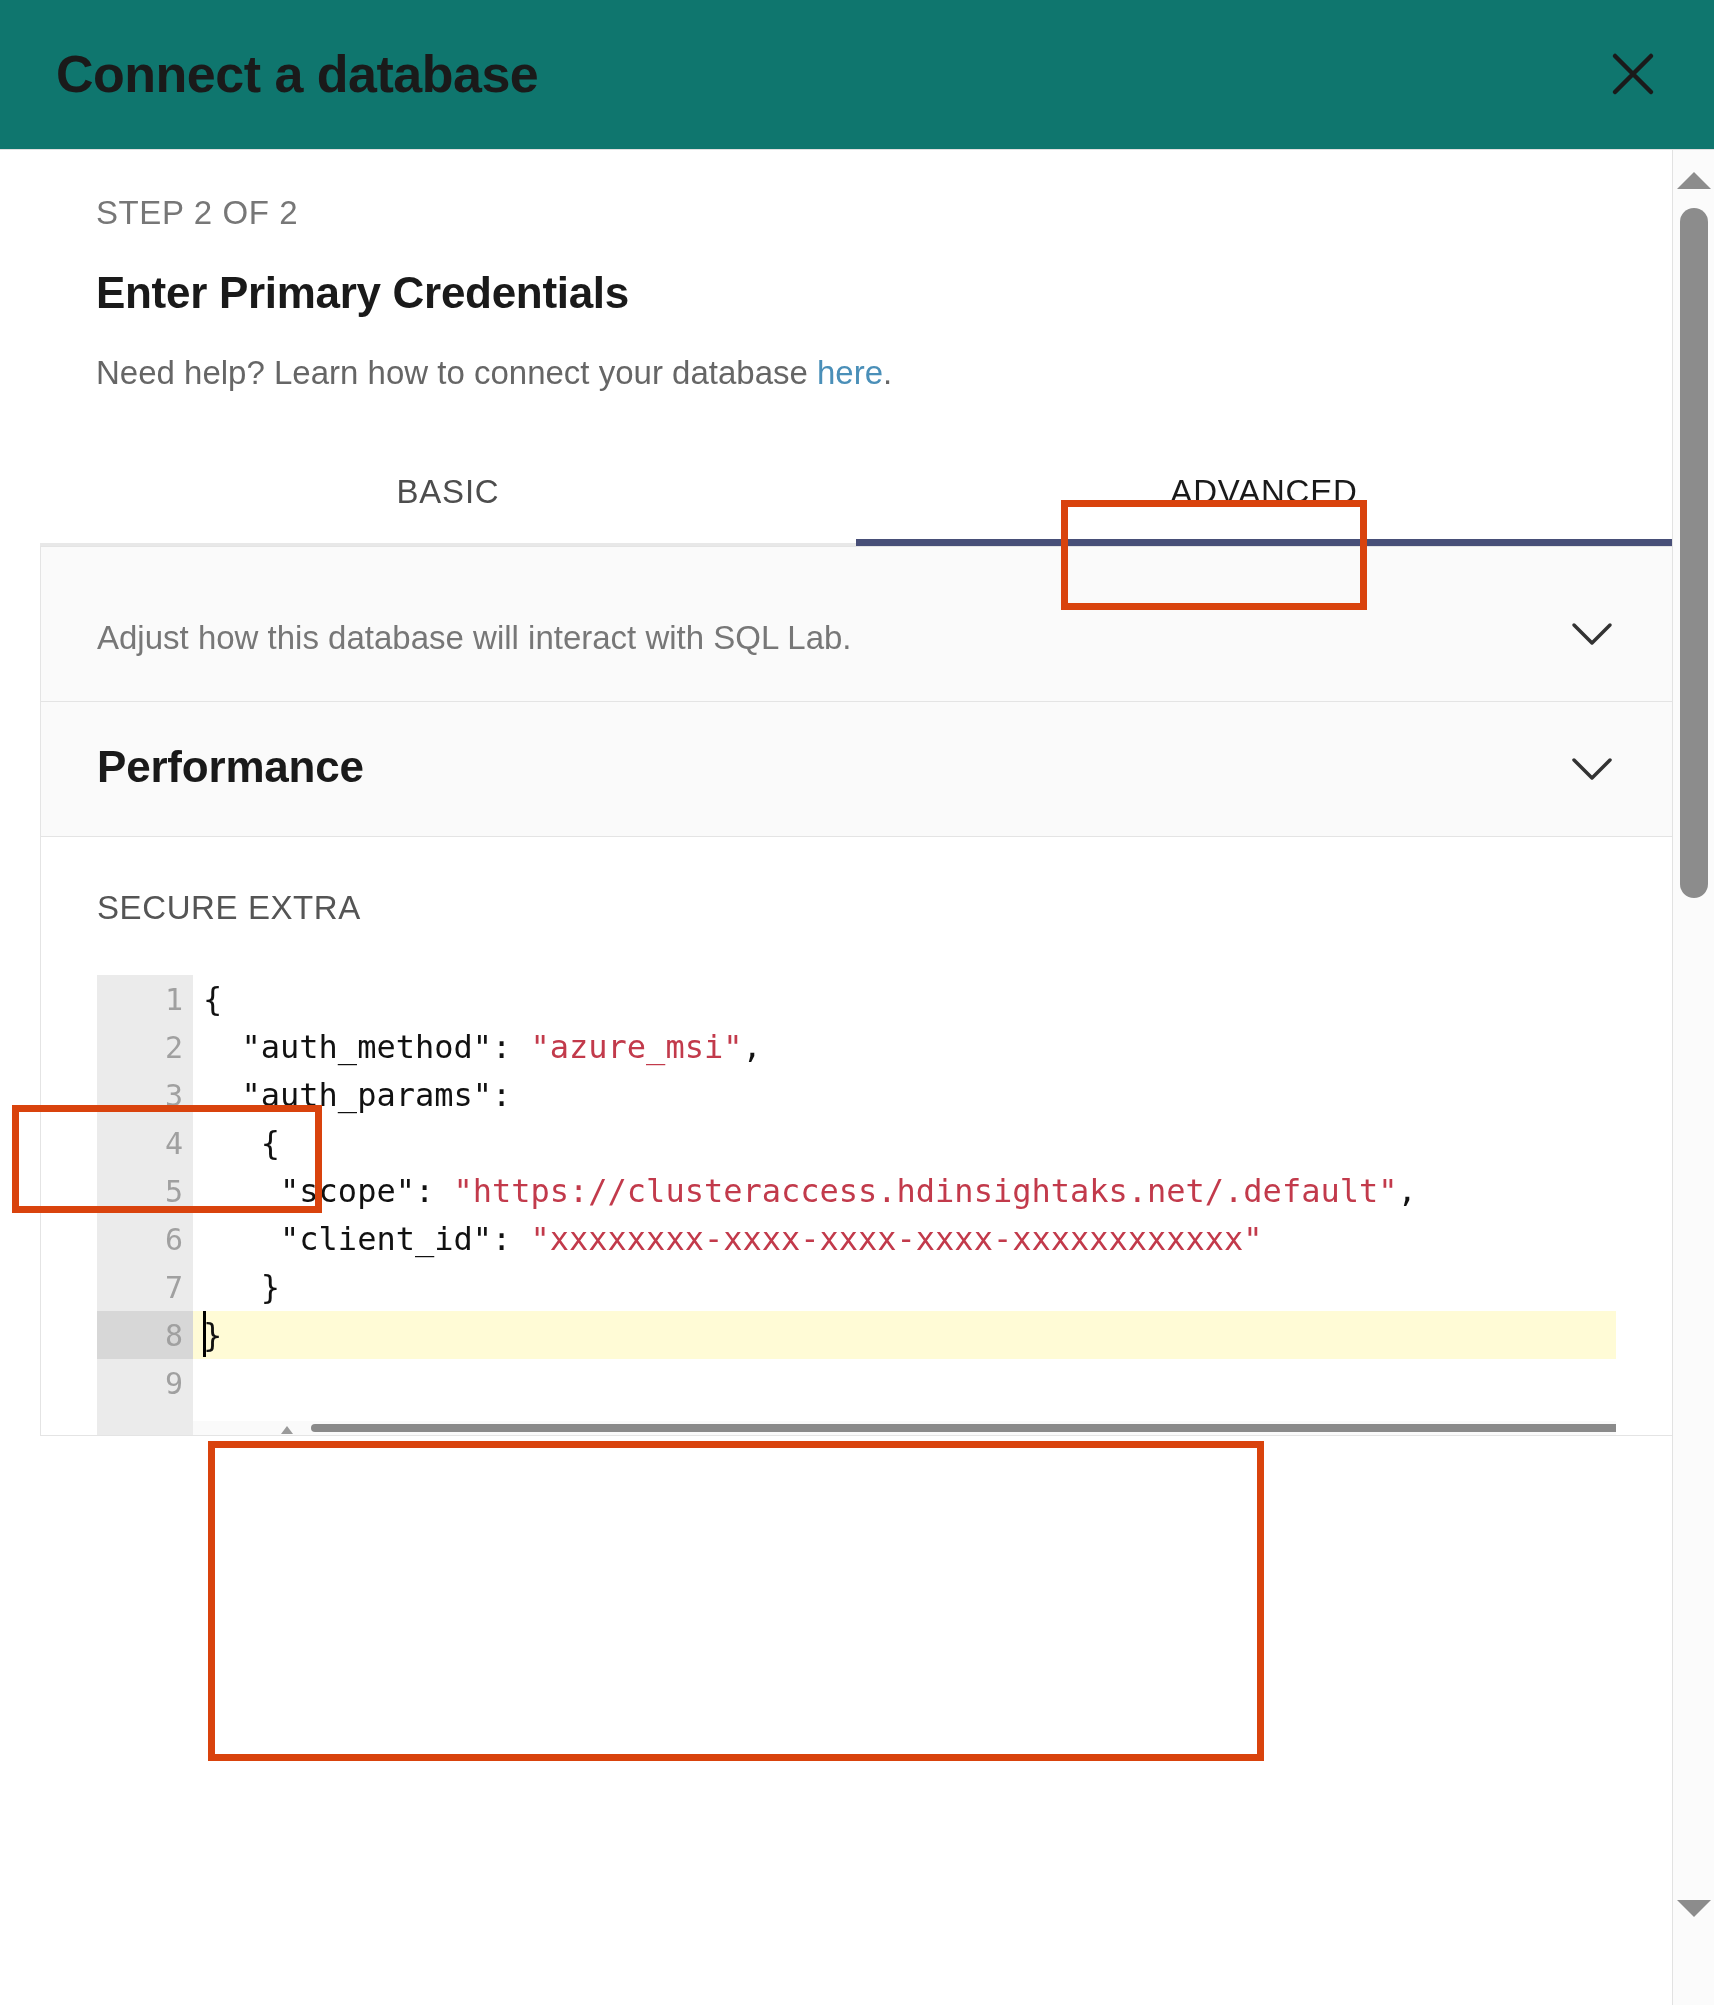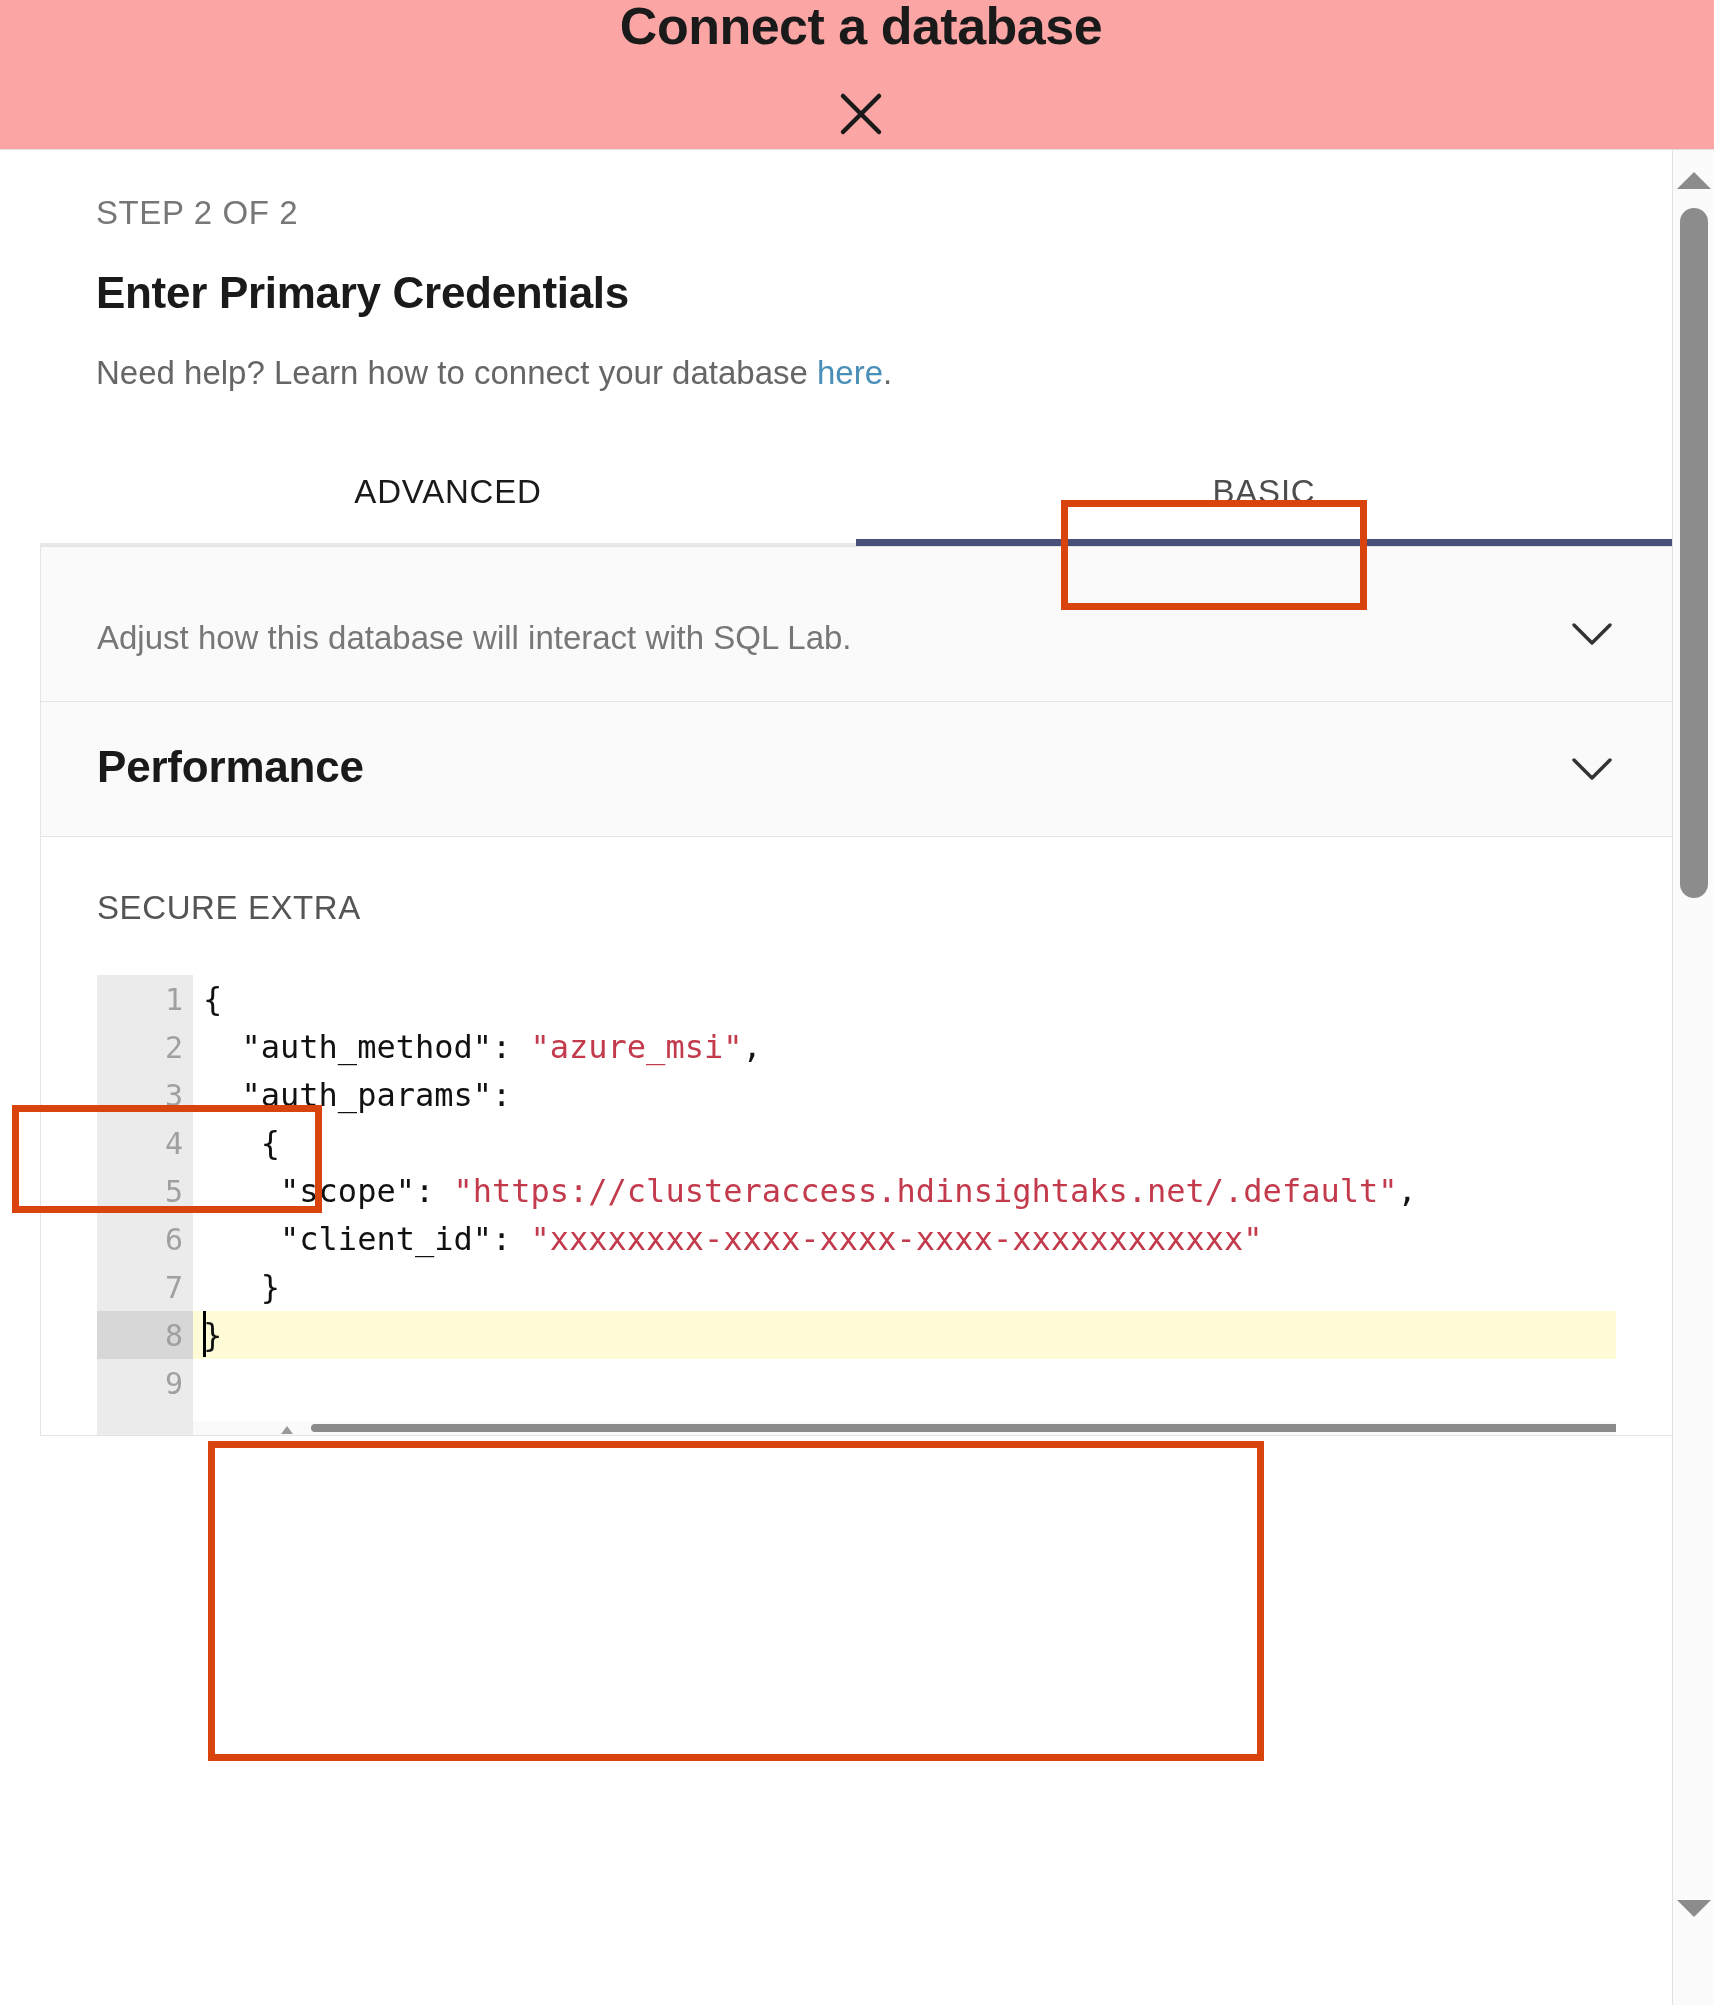--- a/index.html
+++ b/index.html
@@ -9,28 +9,27 @@
     height: 2005px;
     background: #ffffff;
     font-family: "Liberation Sans", sans-serif;
     overflow: hidden;
     position: relative;
   }
 
   
   #modal-header {
     height: 150px;
-    background: #fca5a5;
+    background: #0f766e;
     border-bottom: 1px solid #e0e0e0;
     display: flex;
     align-items: center;
     justify-content: space-between;
     padding: 0 48px 2px 56px;
     position: relative;
-    flex-direction: column;
   }
   #modal-title {
     font-size: 52px;
     font-weight: bold;
     color: #1a1a1a;
     letter-spacing: -0.5px;
     line-height: 1;
   }
   #close-button {
     width: 66px;
@@ -327,22 +326,22 @@
 
   <div id="scroll-region">
 
     <div class="pad-x">
       <div id="step-label">STEP 2 OF 2</div>
       <div id="step-heading">Enter Primary Credentials</div>
       <div id="help-text"><span>Need help? Learn how to connect your database </span><a id="help-link" href="#">here</a><span>.</span></div>
     </div>
 
     <div id="tabs">
+      <button class="tab">BASIC</button>
       <button class="tab active">ADVANCED</button>
-      <button class="tab">BASIC</button>
       <div id="tabs-underline"></div>
       <div id="tab-active-bar"></div>
     </div>
 
     <div class="accordion-section">
       <div class="acc-sub">Adjust how this database will interact with SQL Lab.</div>
       <span class="acc-chevron">
         <svg width="44" height="30" viewBox="0 0 44 30" aria-hidden="true">
           <path d="M4 6 L22 24 L40 6" stroke="#333333" stroke-width="3.5" fill="none" stroke-linecap="round" stroke-linejoin="round"></path>
         </svg>

